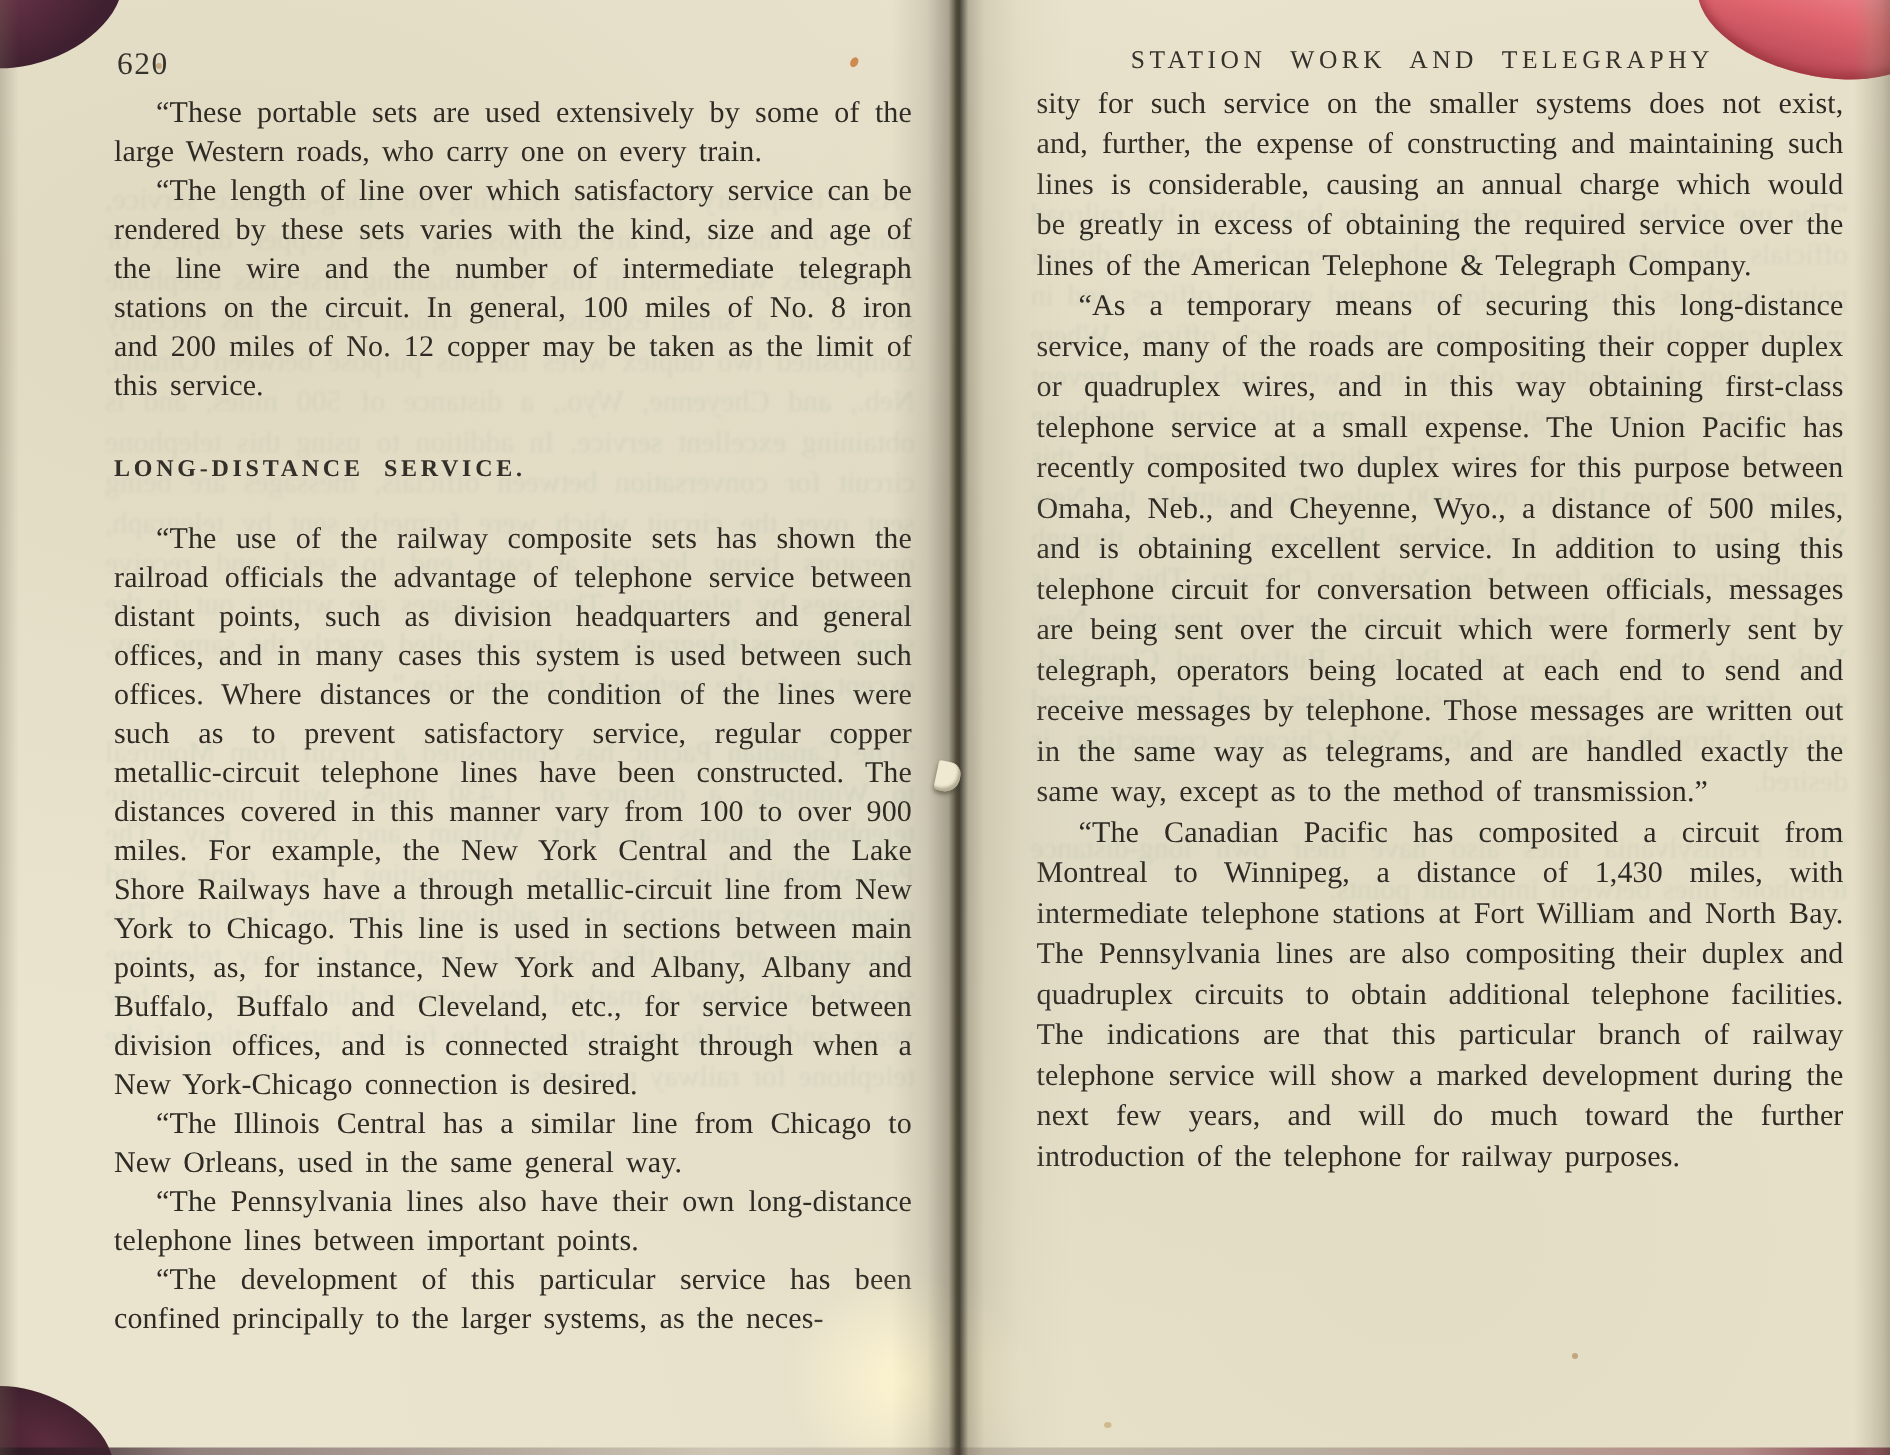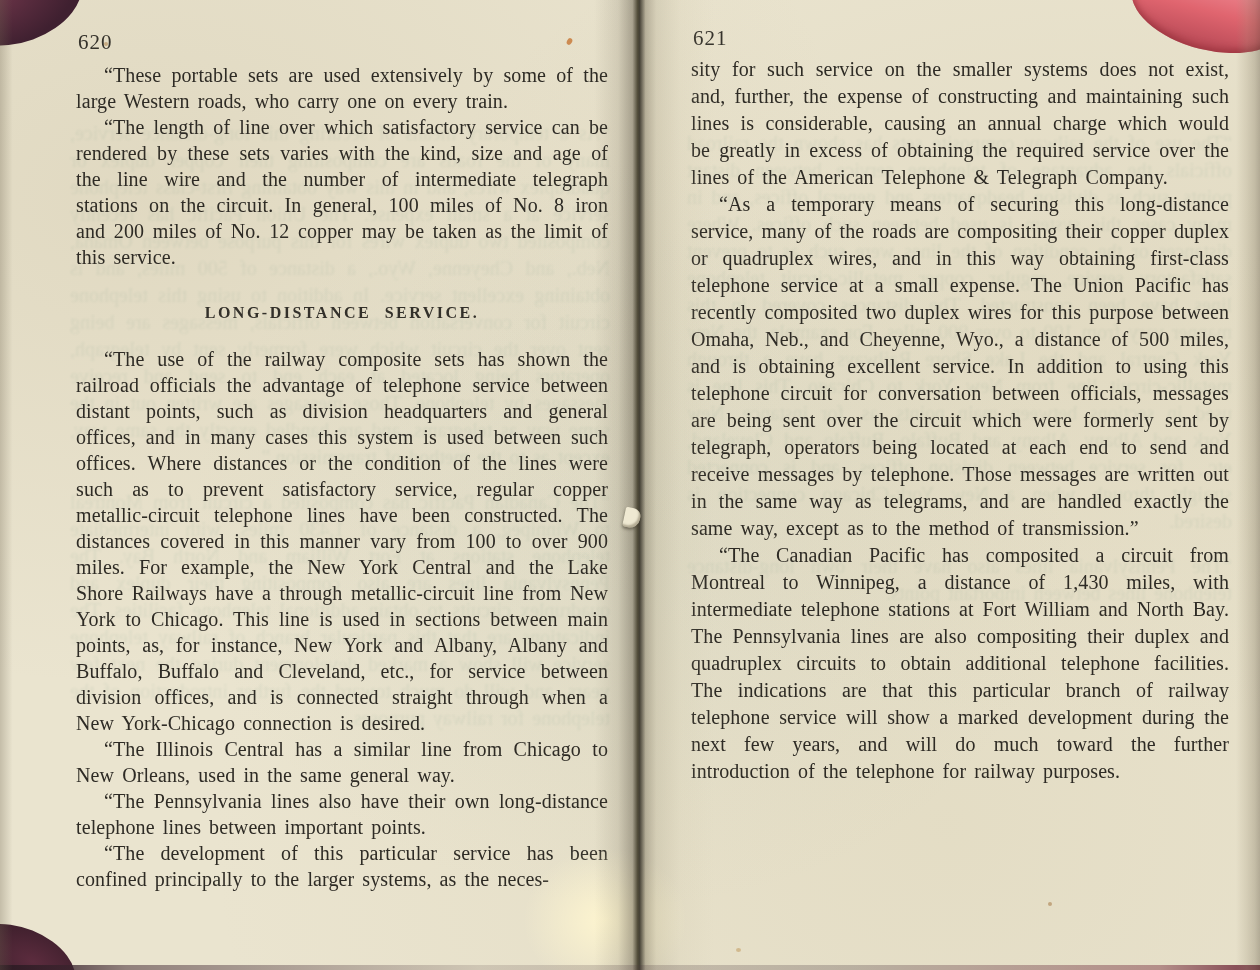--- a/index.html
+++ b/index.html
@@ -35,21 +35,21 @@
   .body-text{position:absolute;}
   .left .body-text{top:62px;left:76px;width:532px;}
   .right .body-text{top:56px;left:56px;width:538px;}
   .body-text p{
     margin:0;text-align:justify;
     font-size:20px;line-height:26px;word-spacing:0.15em;letter-spacing:0.1px;
   }
   .right .body-text p{line-height:27px;}
   .body-text p.indent{text-indent:28px;}
   h3.section-heading{
-    margin:34px 0 24px 0;text-align:center;
+    margin:34px 0 24px 0;text-align:left;
     font-size:16px;font-weight:bold;letter-spacing:2.5px;word-spacing:7px;
     color:#33302a;
   }
 
   
   .ghost{
     position:absolute;pointer-events:none;
     transform:scaleX(-1);
     opacity:0.075;color:#2f6b58;filter:blur(1px);
   }
@@ -142,20 +142,21 @@
       <p class="indent">“The development of this particular service has been confined principally to the larger systems, as the neces-</p>
     </div>
   </div>
 
   <div class="page right">
     <div class="ghost" aria-hidden="true">
       <p>“The use of the railway composite sets has shown the railroad officials the advantage of telephone service between distant points, such as division headquarters and general offices, and in many cases this system is used between such offices.  Where distances or the condition of the lines were such as to prevent satisfactory service, regular copper metallic-circuit telephone lines have been constructed.  The distances covered in this manner vary from 100 to over 900 miles.  For example, the New York Central and the Lake Shore Railways have a through metallic-circuit line from New York to Chicago.  This line is used in sections between main points, as, for instance, New York and Albany, Albany and Buffalo, Buffalo and Cleveland, etc., for service between division offices, and is connected straight through when a New York-Chicago connection is desired.</p>
       <p>“The Pennsylvania lines also have their own long-distance telephone lines between important points.</p>
     </div>
     <div class="page-head">
+      <span class="running-head">STATION WORK AND TELEGRAPHY</span>
       <span class="pagenum">621</span>
     </div>
     <div class="body-text">
       <p>sity for such service on the smaller systems does not exist, and, further, the expense of constructing and maintaining such lines is considerable, causing an annual charge which would be greatly in excess of obtaining the required service over the lines of the American Telephone &amp; Telegraph Company.</p>
       <p class="indent">“As a temporary means of securing this long-distance service, many of the roads are compositing their copper duplex or quadruplex wires, and in this way obtaining first-class telephone service at a small expense.  The Union Pacific has recently composited two duplex wires for this purpose between Omaha, Neb., and Cheyenne, Wyo., a distance of 500 miles, and is obtaining excellent service.  In addition to using this telephone circuit for conversation between officials, messages are being sent over the circuit which were formerly sent by telegraph, operators being located at each end to send and receive messages by telephone.  Those messages are written out in the same way as telegrams, and are handled exactly the same way, except as to the method of transmission.”</p>
       <p class="indent">“The Canadian Pacific has composited a circuit from Montreal to Winnipeg, a distance of 1,430 miles, with intermediate telephone stations at Fort William and North Bay.  The Pennsylvania lines are also compositing their duplex and quadruplex circuits to obtain additional telephone facilities.  The indications are that this particular branch of railway telephone service will show a marked development during the next few years, and will do much toward the further introduction of the telephone for railway purposes.</p>
     </div>
   </div>
 
   <div class="gutter-glow"></div>

